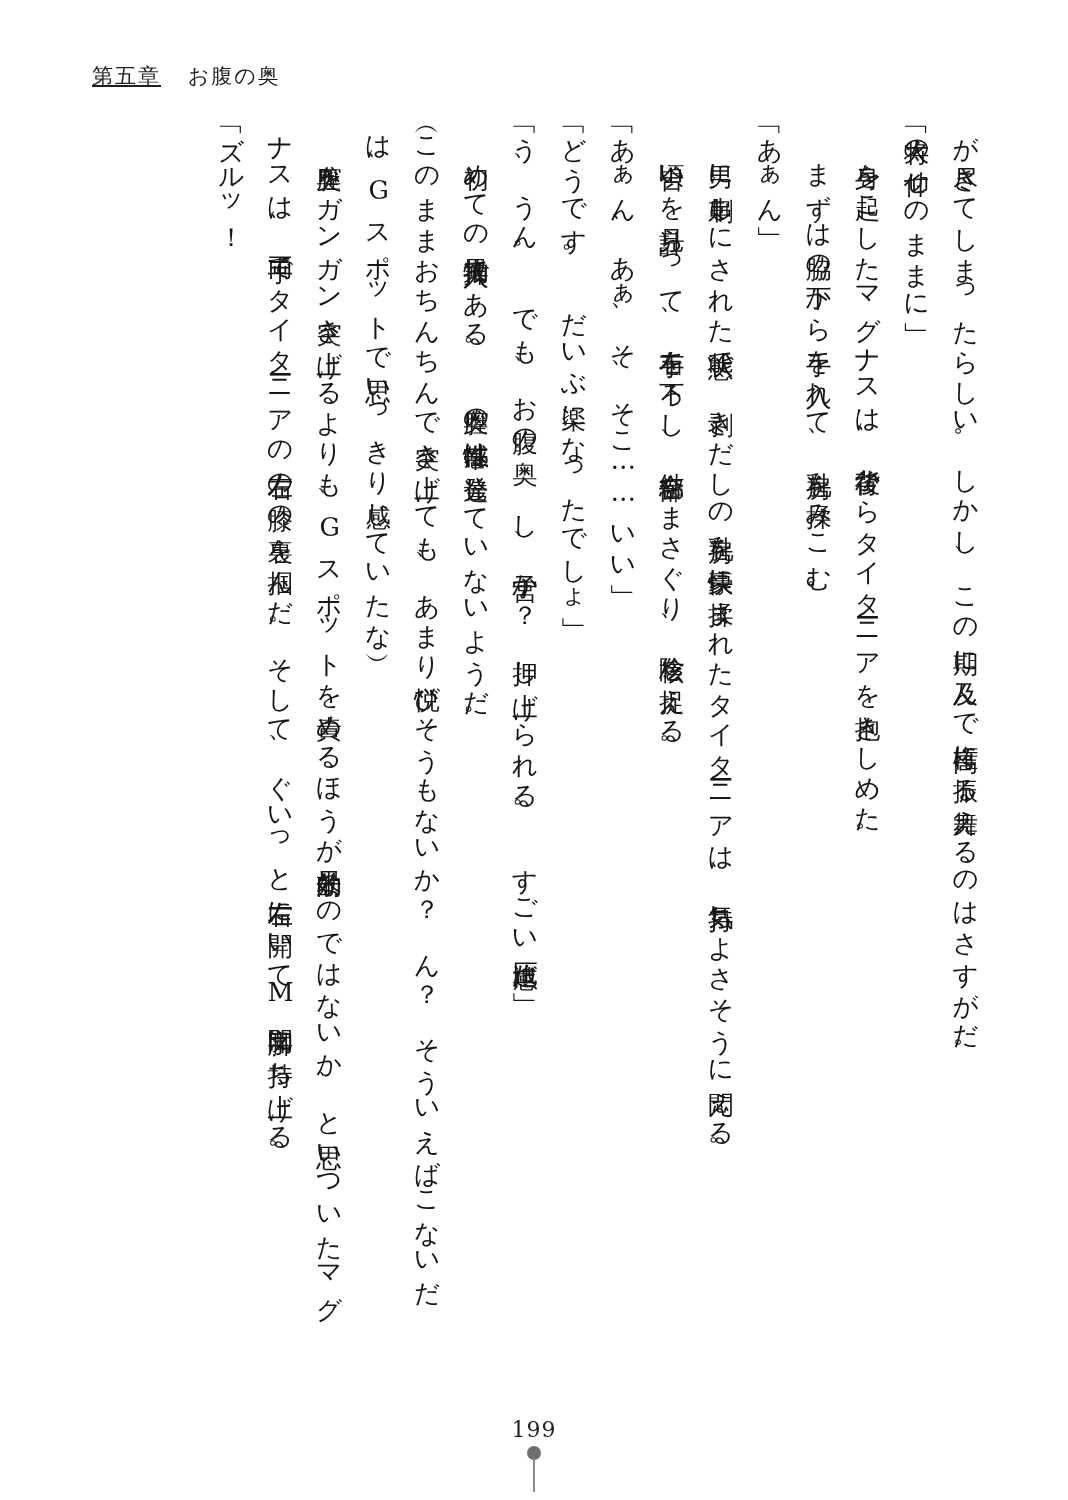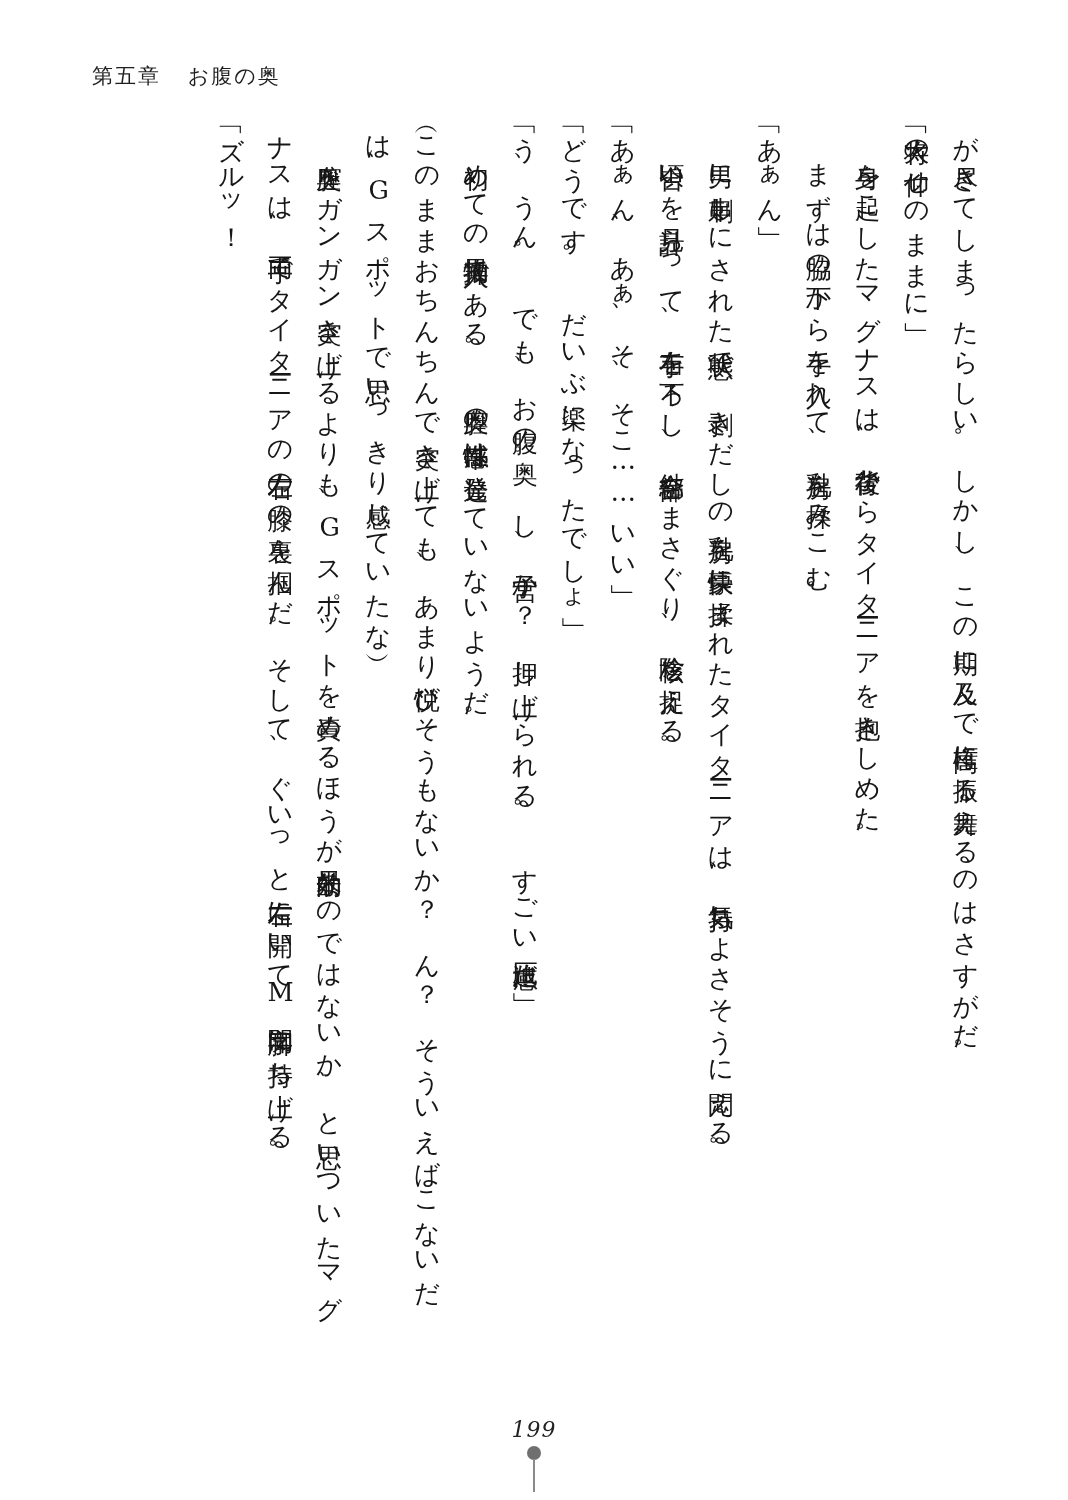--- a/index.html
+++ b/index.html
@@ -20,21 +20,21 @@
   
   .running-head {
     position: absolute;
     top: 62px;
     left: 92px;
     font-size: 21px;
     letter-spacing: 2px;
     white-space: nowrap;
     color: #1f1f1f;
   }
-  .running-head .chap-num { margin-right: 18px; }
+  .running-head .chap-num { margin-right: 18px; text-decoration: underline; }
 
   
   .body-text {
     position: absolute;
     top: 118px;
     right: 78px;
     height: 1210px;
     width: 870px;
     writing-mode: vertical-rl;
     text-orientation: upright;
@@ -53,21 +53,20 @@
   
   .folio {
     position: absolute;
     left: 0;
     right: 0;
     bottom: 58px;
     text-align: center;
     font-size: 22px;
     color: #222;
     letter-spacing: 1px;
-    font-style: italic;
   }
 
   
   .pin {
     position: absolute;
     left: 50%;
     bottom: 8px;
     transform: translateX(-50%);
     width: 14px;
     height: 46px;

